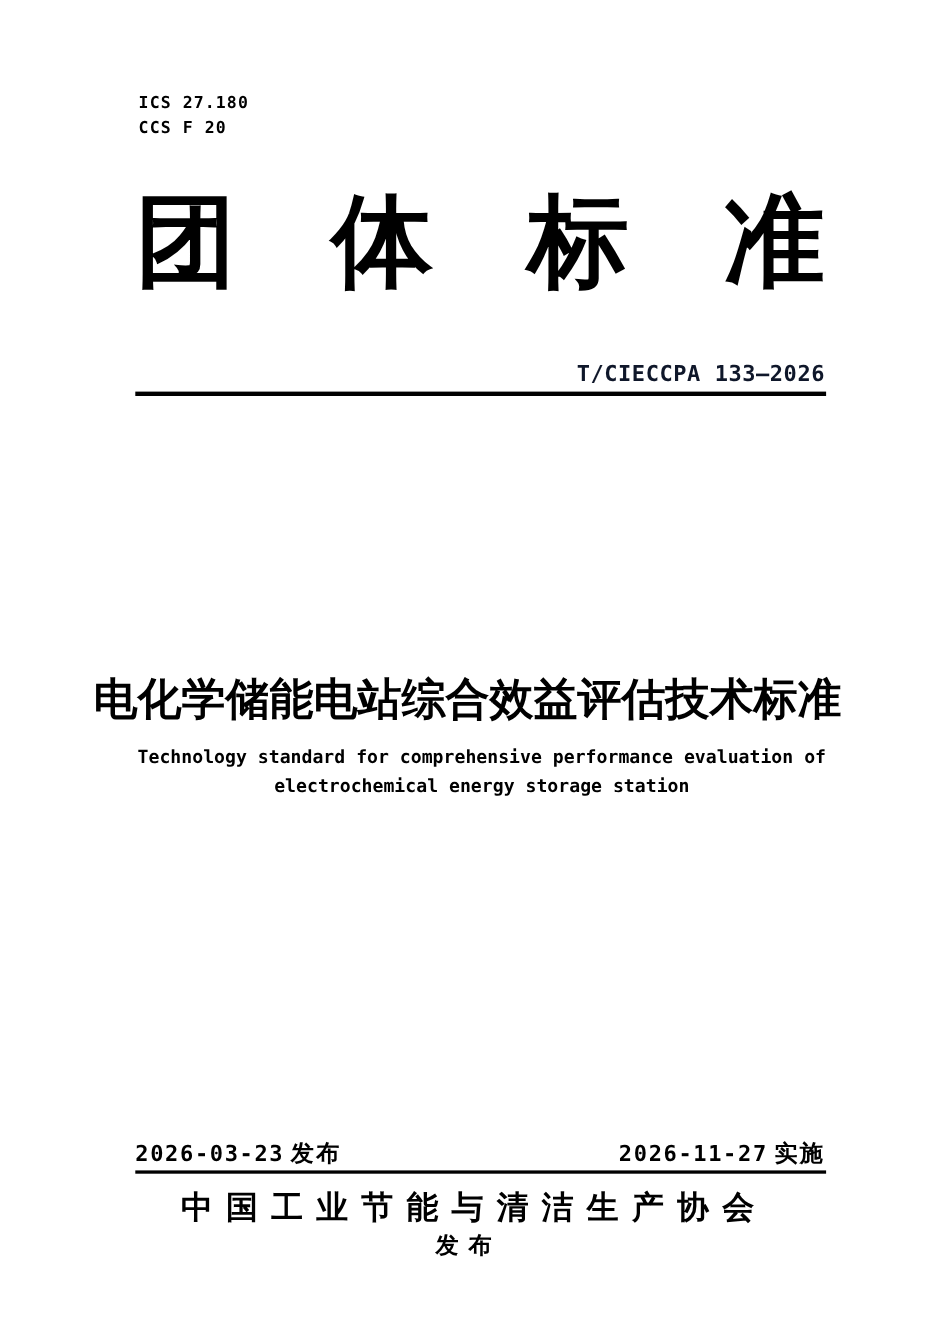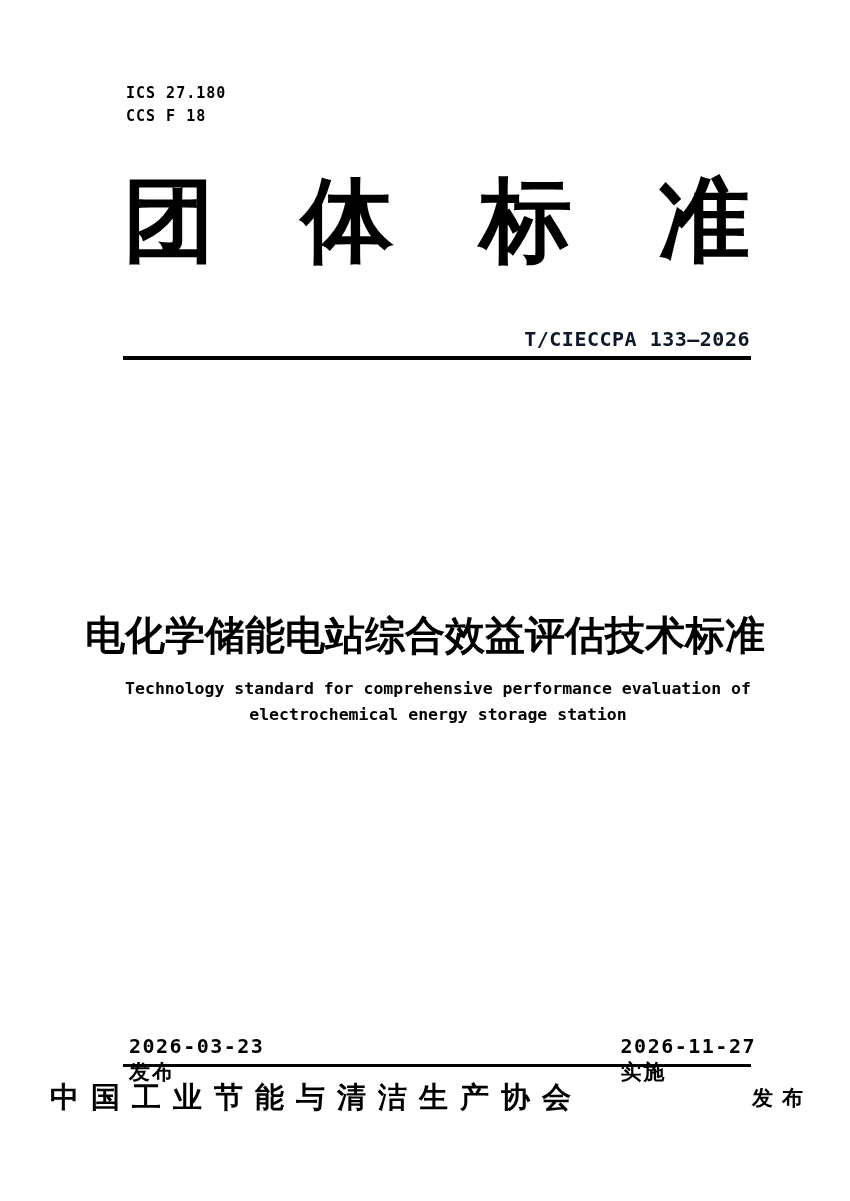--- a/index.html
+++ b/index.html
@@ -97,43 +97,44 @@
   .dates-row {
     position: absolute;
     left: 85px;
     right: 62px;
     top: 1034px;
     display: flex;
     justify-content: space-between;
     align-items: baseline;
     font-size: 20px;
   }
-  .date-group { display: flex; align-items: baseline; flex-direction: column; }
+  .date-group { display: flex; align-items: baseline; }
   .date-value {
     font-family: "DejaVu Sans Mono", monospace;
     font-size: 20px;
     font-weight: 600;
     letter-spacing: 1.5px;
   }
   .date-label {
     font-size: 21px;
     font-weight: 600;
     margin-left: 6px;
     letter-spacing: 2px;
   }
 
   
   .publisher-row {
     position: absolute;
     left: 0;
     right: 0;
     top: 1078px;
     display: flex;
-    justify-content: space-between;
+    justify-content: flex-start;
     align-items: center;
+    flex-direction: column;
   }
   .publisher-name {
     font-size: 29px;
     font-weight: 600;
     letter-spacing: 12px;
     text-indent: 12px; 
     white-space: nowrap;
   }
   .publisher-suffix {
     font-size: 21px;
@@ -143,21 +144,21 @@
     white-space: nowrap;
   }
 </style>
 </head>
 <body>
 
 <div class="page">
 
   <div class="ics-block mono">
     <div>ICS 27.180</div>
-    <div>CCS F 18</div>
+    <div>CCS F 20</div>
   </div>
 
   <div class="std-type">
     <span>团</span>
     <span>体</span>
     <span>标</span>
     <span>准</span>
   </div>
 
   <div class="std-number mono">T/CIECCPA 133—2026</div>

